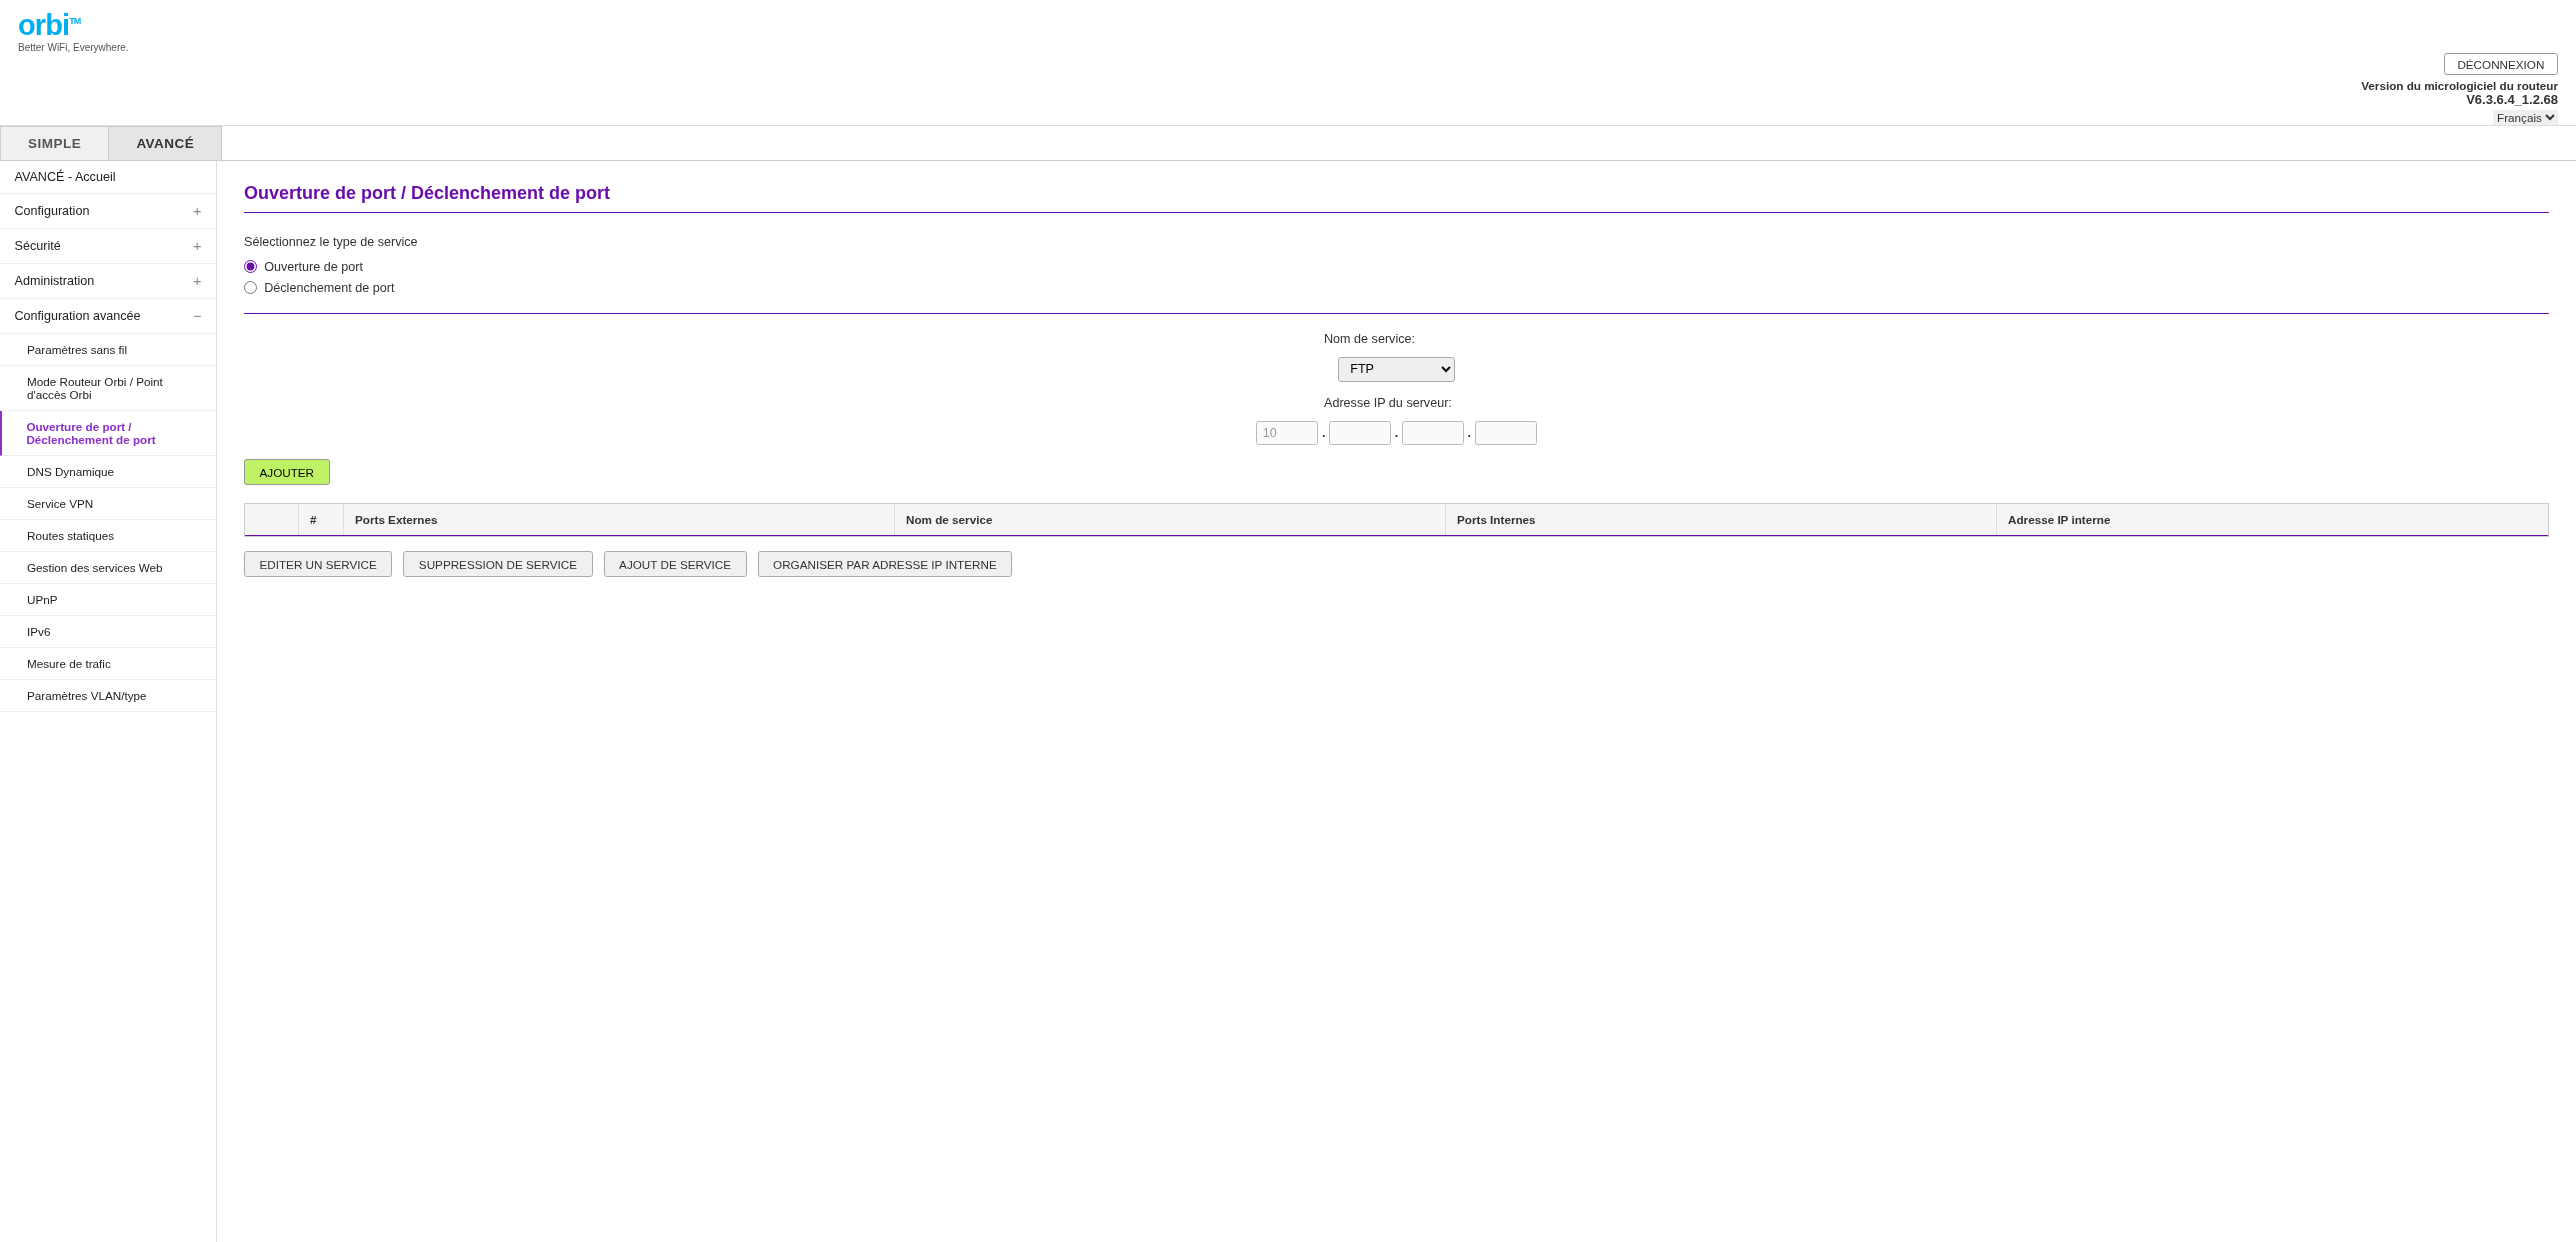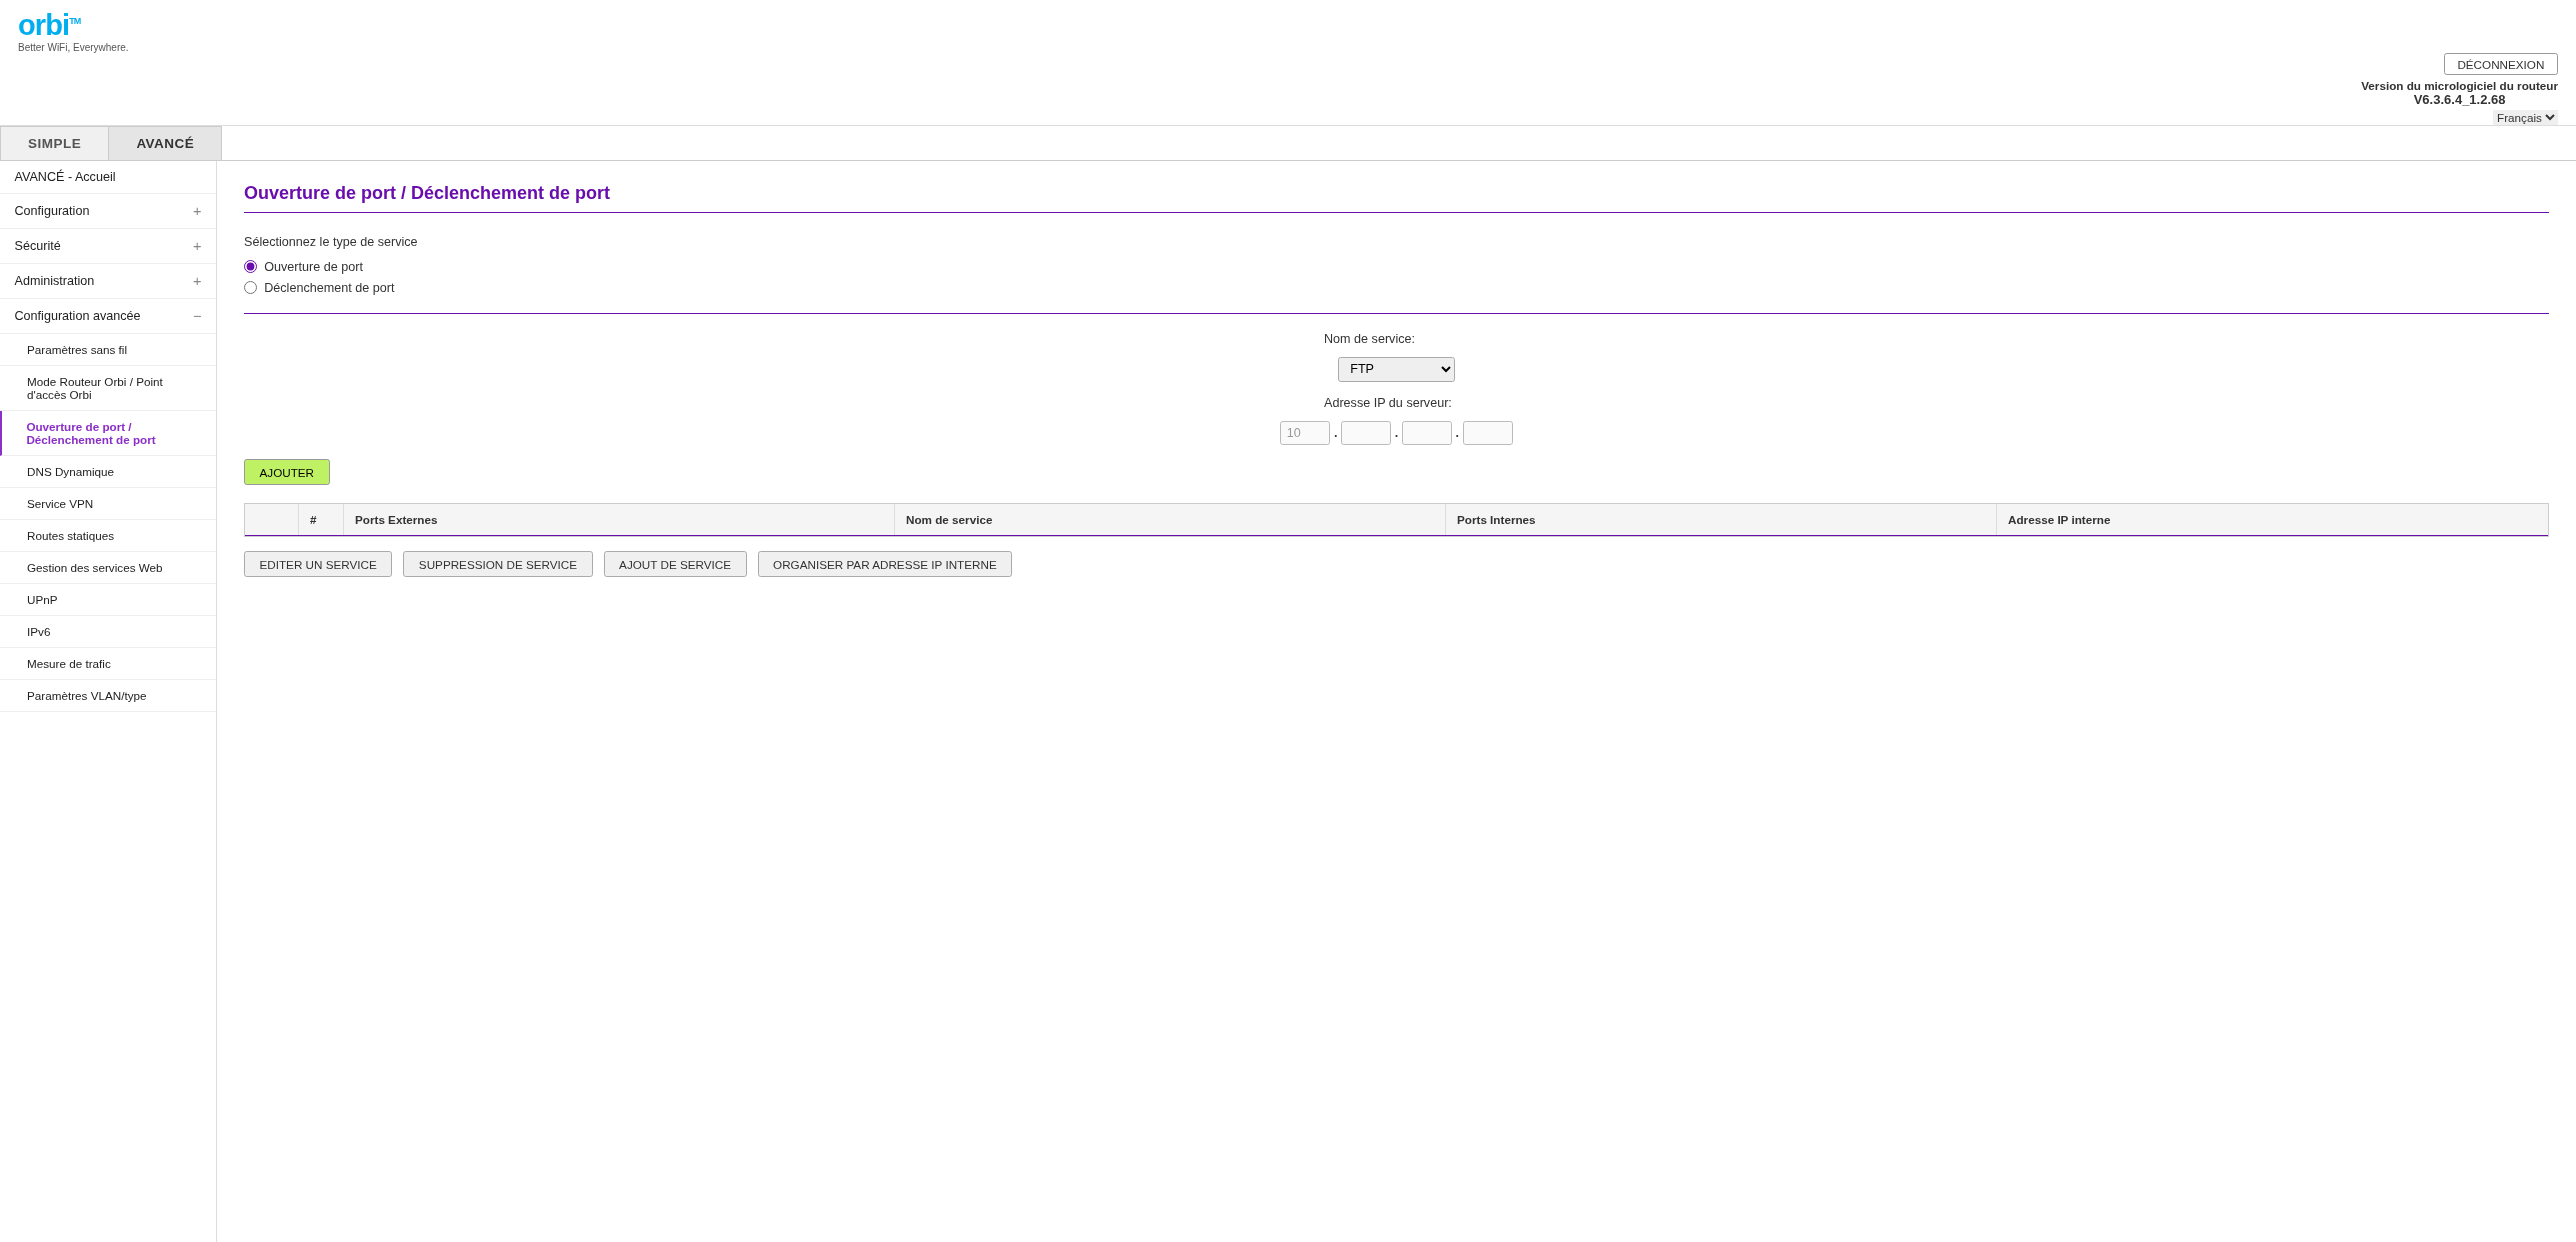--- a/index.html
+++ b/index.html
@@ -33,21 +33,20 @@
       background: #fff;
       cursor: pointer;
       font-size: 11.7px;
       color: #333;
     }
     .firmware-info {
       font-size: 11.7px;
       color: #333;
       margin-top: 3.6px;
       font-weight: bold;
-      text-align: center;
     }
     .firmware-version {
       font-weight: bold;
       font-size: 13px;
     }
     .language-select {
       margin-top: 3.6px;
       font-size: 11.7px;
       display: flex;
       align-items: center;
@@ -182,21 +181,21 @@
       width: 117px;
     }
 
     
     .ip-fields {
       display: flex;
       align-items: center;
       gap: 3.6px;
     }
     .ip-octet {
-      width: 50px;
+      width: 62px;
       padding: 3.6px 5.4px;
       border: 0.9px solid #bbb;
       border-radius: 2.7px;
       font-size: 12.6px;
       color: #999;
       background: #fafafa;
     }
     .ip-dot { color: #333; font-weight: bold; }
 
     

